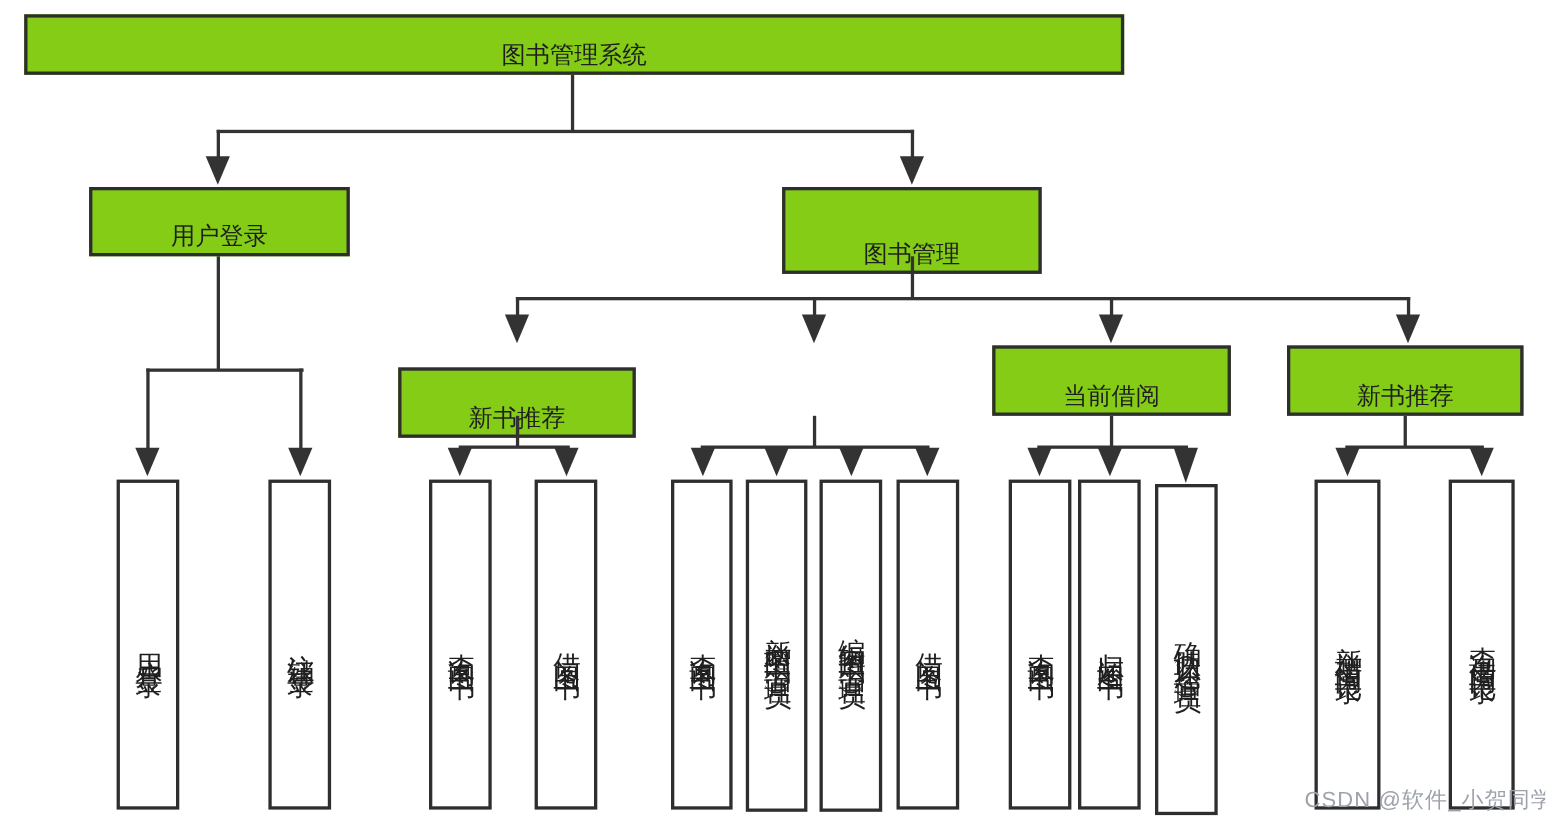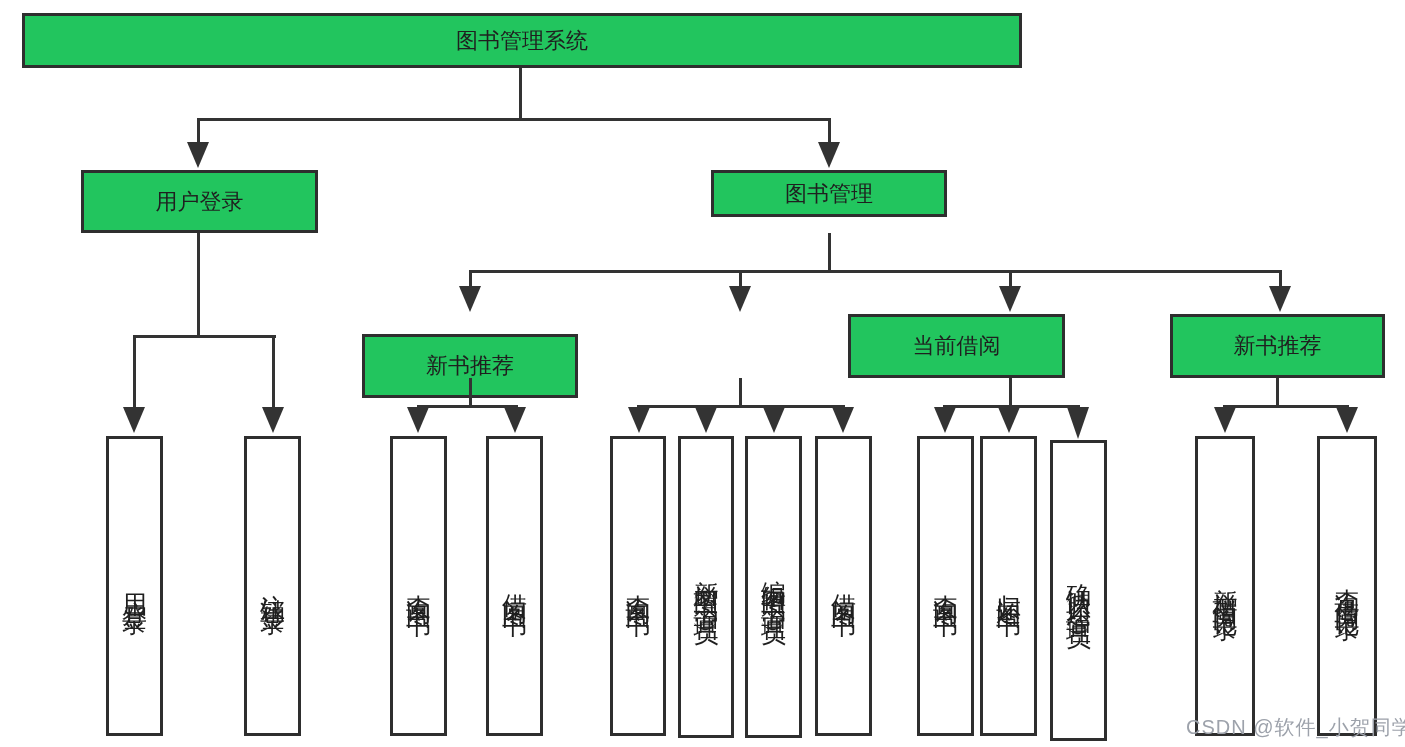--- a/index.html
+++ b/index.html
@@ -1,22 +1,22 @@
 <!DOCTYPE html>
 <html><head>
 <meta charset="utf-8">
 <style>
   html,body{margin:0;padding:0;background:#ffffff;}
   #canvas{
     position:relative;width:1405px;height:747px;background:#ffffff;overflow:hidden;
     font-family:"Liberation Sans","DejaVu Sans",sans-serif;color:#1f1f1f;
   }
   .box{
-    position:absolute;box-sizing:border-box;border:3px solid #2e2e2e;background:#22c55e;
-    display:flex;align-items:center;justify-content:center;
+    position:absolute;box-sizing:border-box;border:3px solid #2e2e2e;background:#84cc16;
+    display:flex;align-items:flex-end;justify-content:center;
     font-size:22px;color:#1f1f1f;white-space:nowrap;
   }
   .vbox{
     position:absolute;box-sizing:border-box;border:3px solid #2e2e2e;background:#ffffff;
     display:flex;align-items:center;justify-content:center;
     writing-mode:vertical-rl;text-orientation:mixed;
     font-size:25px;letter-spacing:6px;color:#1f1f1f;line-height:1;
   }
   .vline,.hline{position:absolute;background:#333333;}
   .arrow{
@@ -41,21 +41,21 @@
   <div class="vline" style="left:519px;top:68px;width:3px;height:52px;"></div>
   <div class="hline" style="left:197px;top:118px;width:634px;height:3px;"></div>
   <div class="vline" style="left:197px;top:118px;width:3px;height:28px;"></div>
   <div class="arrow" style="left:187px;top:142px;"></div>
   <div class="vline" style="left:828px;top:118px;width:3px;height:28px;"></div>
   <div class="arrow" style="left:818px;top:142px;"></div>
 
   <div class="box" style="left:81px;top:170px;width:237px;height:63px;">
     <span>用户登录</span>
   </div>
-  <div class="box" style="left:711px;top:170px;width:236px;height:47px;">
+  <div class="box" style="left:711px;top:170px;width:236px;height:79px;">
     <span>图书管理</span>
   </div>
 
   <div class="vline" style="left:197px;top:233px;width:3px;height:104px;"></div>
   <div class="hline" style="left:133px;top:335px;width:143px;height:3px;"></div>
   <div class="vline" style="left:133px;top:335px;width:3px;height:74px;"></div>
   <div class="arrow" style="left:123px;top:407px;"></div>
   <div class="vline" style="left:272px;top:335px;width:3px;height:74px;"></div>
   <div class="arrow" style="left:262px;top:407px;"></div>
 
@@ -66,21 +66,21 @@
   <div class="vline" style="left:739px;top:270px;width:3px;height:18px;"></div>
   <div class="arrow" style="left:729px;top:286px;"></div>
   <div class="vline" style="left:1009px;top:270px;width:3px;height:18px;"></div>
   <div class="arrow" style="left:999px;top:286px;"></div>
   <div class="vline" style="left:1279px;top:270px;width:3px;height:18px;"></div>
   <div class="arrow" style="left:1269px;top:286px;"></div>
 
   <div class="box" style="left:362px;top:314px;width:216px;height:64px;margin-top:20px;">
     <span>新书推荐</span>
   </div>
-  <div class="box" style="left:848px;top:314px;width:217px;height:64px;">
+  <div class="box" style="left:902px;top:314px;width:217px;height:64px;">
     <span>当前借阅</span>
   </div>
   <div class="box" style="left:1170px;top:314px;width:215px;height:64px;">
     <span>新书推荐</span>
   </div>
 
   <div class="vline" style="left:469px;top:378px;width:3px;height:29px;"></div>
   <div class="hline" style="left:417px;top:405px;width:101px;height:3px;"></div>
   <div class="arrow" style="left:407px;top:407px;"></div>
   <div class="arrow" style="left:504px;top:407px;"></div>

